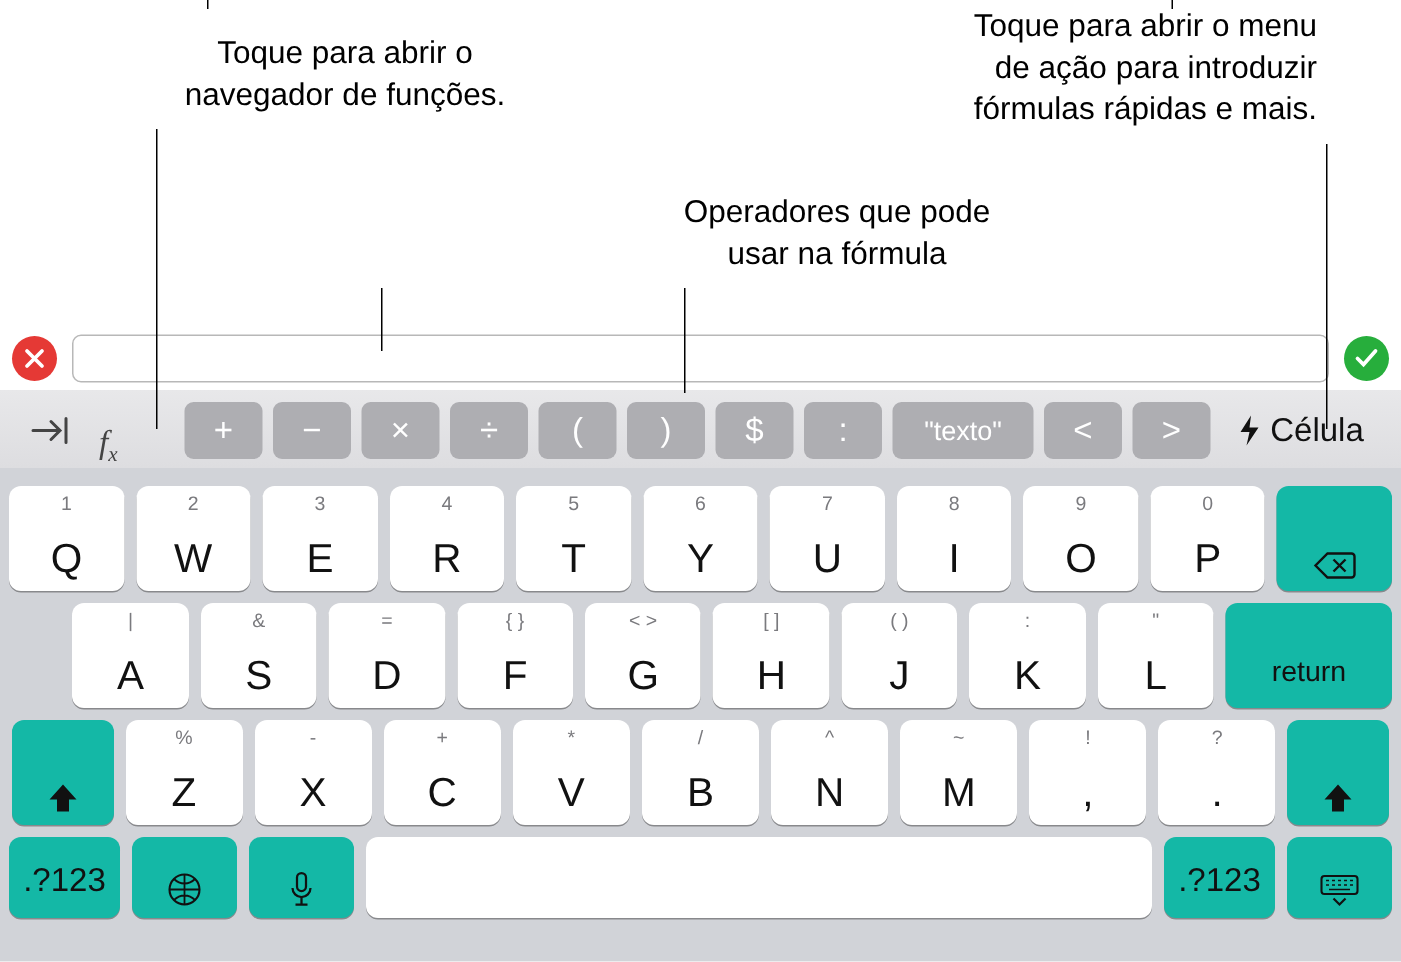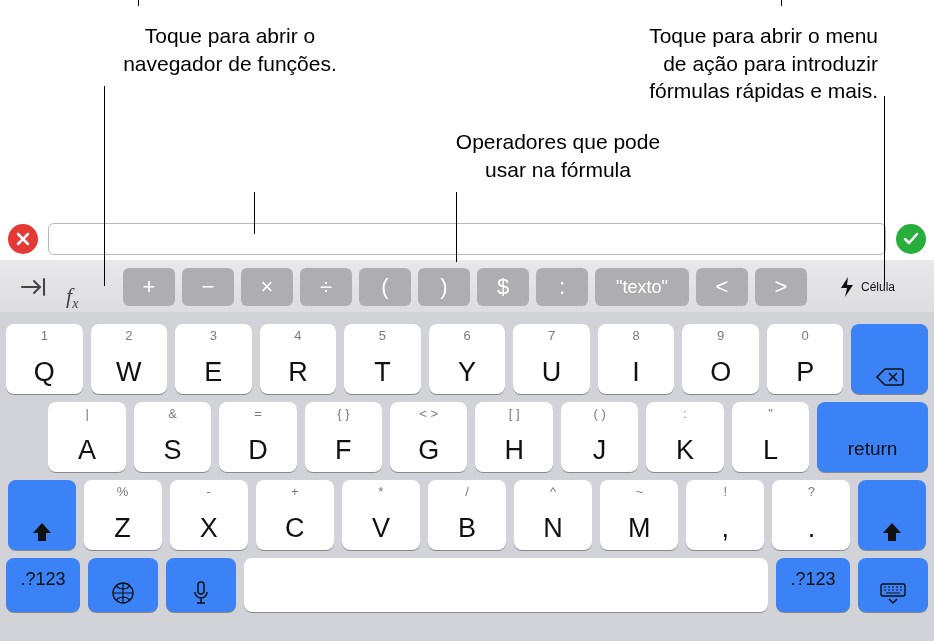--- a/index.html
+++ b/index.html
@@ -80,21 +80,21 @@
   }
   .mini-btn { width: 50px; background: transparent; color:#444; }
   .mini-btn svg { display:block; }
   .fx-btn { width: 50px; background: transparent; color:#444; font-style: italic; font-family: Georgia, serif; font-size: 22px; margin-top: 21px; }
   .op-btn { width: 52px; }
   .text-op-btn { width: 94px; font-size: 18px; }
   .cell-btn {
     width: 106px;
     background: transparent;
     color: #111;
-    font-size: 12px;
+    font-size: 22px;
     gap:6px;
   }
   .cell-btn svg { display:block; }
 
   
   .keyboard {
     background: #d1d3d8;
     padding: 4px 4px 6px 4px;
     height: 329px;
   }
@@ -121,46 +121,46 @@
   .key .alt {
     position:absolute;
     top:4px;
     font-size: 13px;
     color:#7a7a7e;
   }
   .key.r0 { width: 81px; }
   .key.r1 { width: 81px; }
   .key.r2 { width: 81px; }
   .key.mod {
-    background: #3b82f6;
+    background: #14b8a6;
   }
   .key.backspace { width: 81px; }
   .key.return { width: 116px; font-size: 19px; padding-bottom:12px;}
   .key.shift { width: 70px; }
-  .key.sym { width: 74px; font-size: 18px; padding-bottom:12px;justify-content:center;}
+  .key.sym { width: 74px; font-size: 22px; padding-bottom:12px;}
   .key.globe, .key.mic, .key.dismiss { width: 70px; }
   .key.space { flex:1; min-width: 420px; }
   .krow.r3just { justify-content: space-between; padding: 0 2px; }
   .krow.r4 { justify-content: flex-start; }
   .key svg { display:block; }
 </style>
 </head>
 <body>
 
 <div class="annotations">
 
   <div class="callout" style="left:100px; top:22px; width:260px;">Toque para abrir o<br>navegador de funções.</div>
   <div class="callout-line" style="left:104px; top:86px; width:1px; height:200px;"></div>
 
   <div class="callout-line" style="left:254px; top:192px; width:1px; height:42px;"></div>
 
   <div class="callout" style="left:428px; top:128px; width:260px;">Operadores que pode<br>usar na fórmula</div>
   <div class="callout-line" style="left:456px; top:192px; width:1px; height:70px;"></div>
 
-  <div class="callout right" style="right:56px; top:4px; width:300px;margin-top:18px;">Toque para abrir o menu<br>de ação para introduzir<br>fórmulas rápidas e mais.</div>
+  <div class="callout right" style="right:56px; top:4px; width:300px;">Toque para abrir o menu<br>de ação para introduzir<br>fórmulas rápidas e mais.</div>
   <div class="callout-line" style="left:884px; top:96px; width:1px; height:190px;"></div>
 </div>
 
 <div class="formula-bar-row">
   <div class="circle-btn red">
     <svg width="14" height="14" viewBox="0 0 14 14">
         <path d="M2 2 L12 12 M12 2 L2 12" stroke="#fff" stroke-width="2.5" stroke-linecap="round"></path>
       </svg>
   </div>
   <div class="formula-input"></div>

